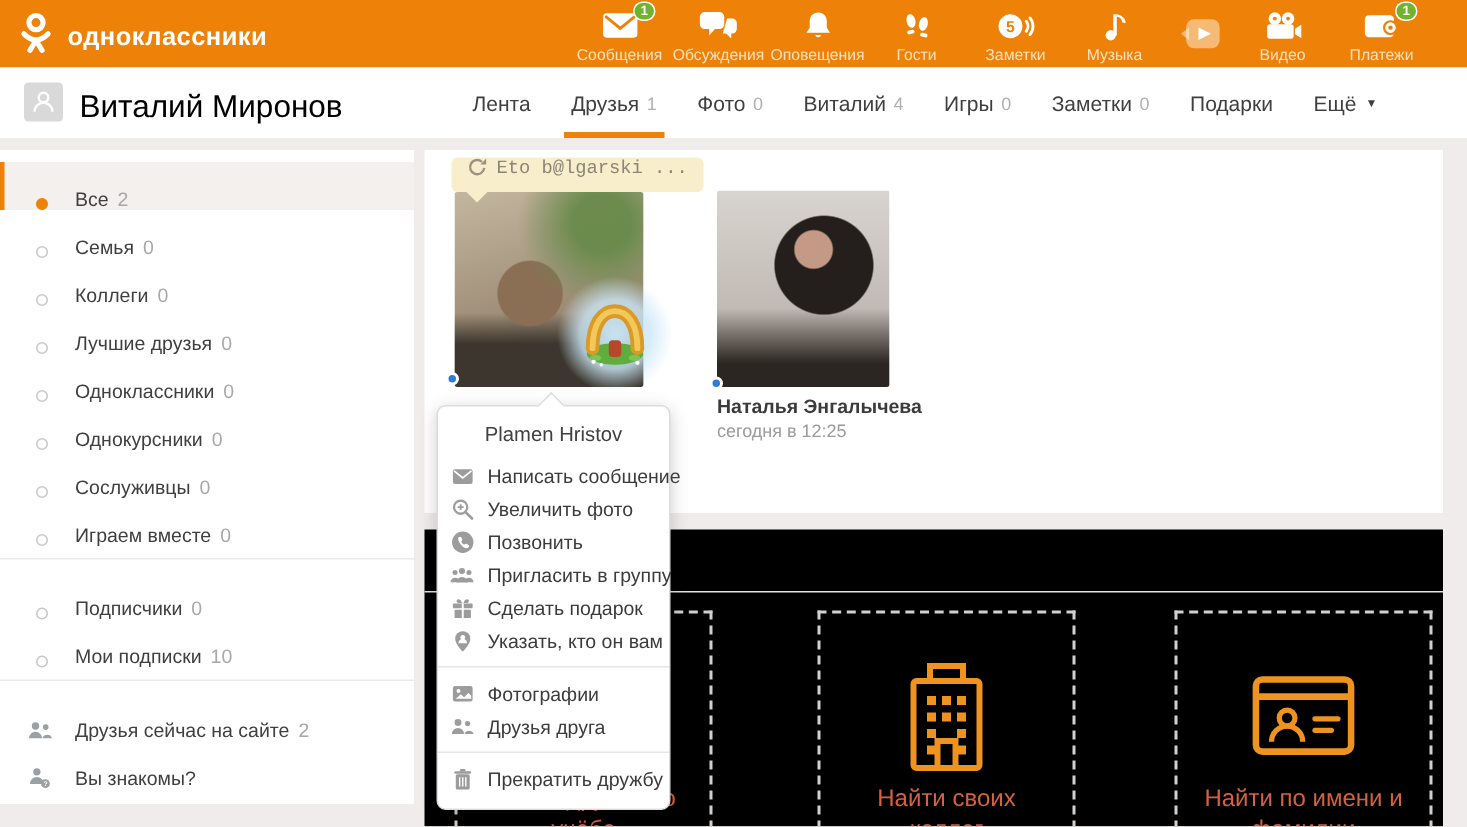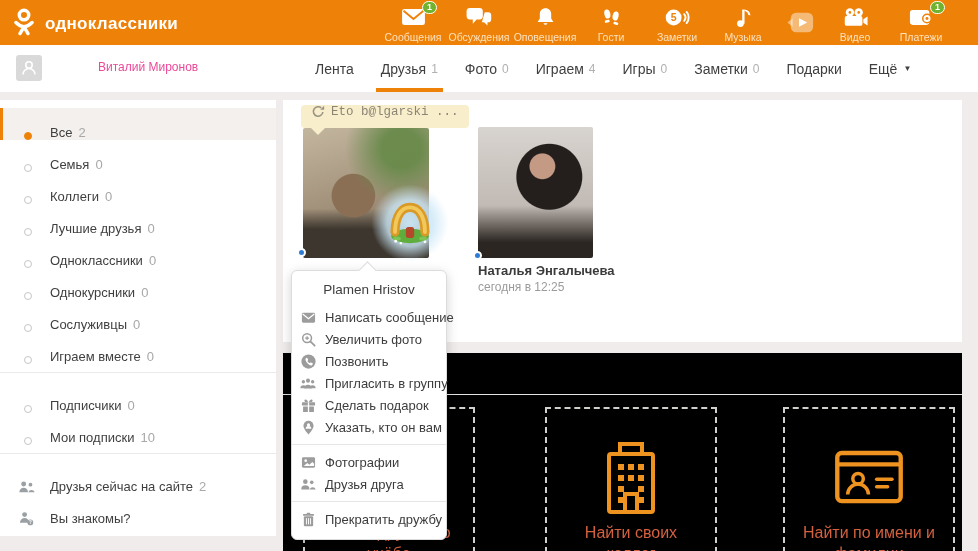--- a/index.html
+++ b/index.html
@@ -18,21 +18,21 @@
   .topnav-icon { height:22px; display:flex; align-items:center; }
   .topnav-label { font-size:10.5px; color:rgba(255,232,204,.92); margin-top:3px; white-space:nowrap; }
   .badge { position:absolute; top:1px; right:9px; background:#6fb32e; border:1px solid #fff;
            color:#fff; font-size:9px; font-weight:bold; line-height:11px; padding:0 4px;
            border-radius:8px; z-index:2; }
 
   
   .userbar { position:absolute; left:0; top:45px; width:978px; height:47px; background:#fff; }
   .avatar { position:absolute; left:16px; top:10px; width:26px; height:26px; border-radius:3px;
             background:#d9d9d9; display:flex; align-items:center; justify-content:center; cursor:pointer; }
-  .username { position:absolute; left:53px; top:15px; font-size:12px; color:#ec4899;margin-left:45px; }
+  .username { position:absolute; left:53px; top:15px; font-size:21px; color:#000000; }
   .tabs { position:absolute; left:315px; top:0; height:47px; display:flex; gap:27px; }
   .tab { position:relative; height:47px; display:flex; align-items:center; gap:5px;
          font-size:14px; color:#3f3f3f; cursor:pointer; white-space:nowrap; }
   .tab .count { font-size:12px; color:#b0b0b0; }
   .tab .arrow { font-size:8px; color:#3f3f3f; margin-left:1px; }
   .tab.active::after { content:""; position:absolute; left:-5px; right:-5px; bottom:0; height:4px; background:#ee8208; }
 
   
   .sidebar { position:absolute; left:0; top:100px; width:276px; height:436px; background:#fff; padding-top:8px; }
   .side-item { position:relative; height:32px; display:flex; align-items:flex-end; padding-left:24px;
@@ -230,21 +230,21 @@
         </div>
       <div class="tab active">
           <span>Друзья</span>
           <span class="count">1</span>
         </div>
       <div class="tab">
           <span>Фото</span>
           <span class="count">0</span>
         </div>
       <div class="tab">
-          <span>Играем</span>
+          <span>Виталий</span>
           <span class="count">4</span>
         </div>
       <div class="tab">
           <span>Игры</span>
           <span class="count">0</span>
         </div>
       <div class="tab">
           <span>Заметки</span>
           <span class="count">0</span>
         </div>

